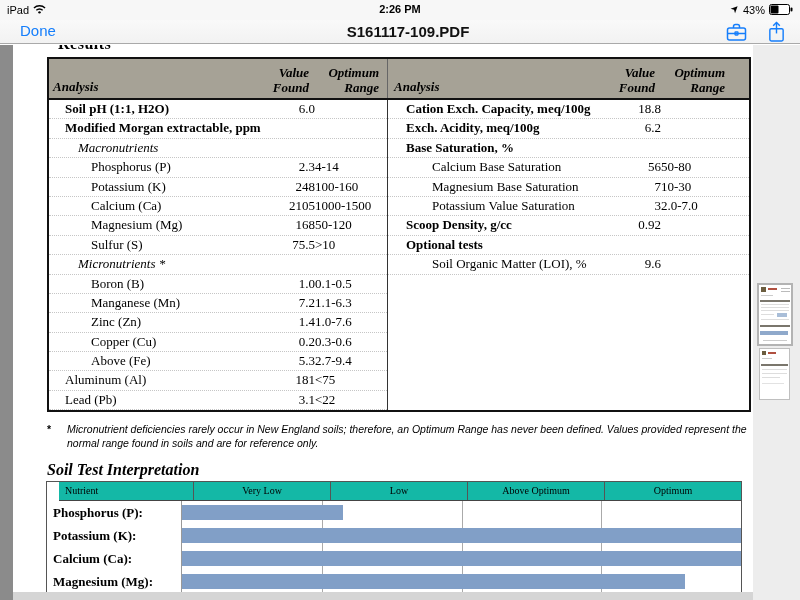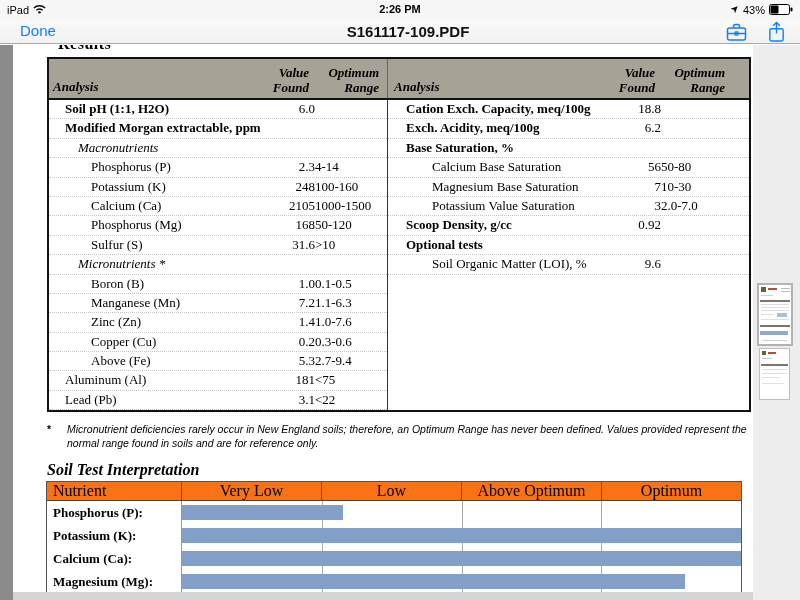--- a/index.html
+++ b/index.html
@@ -61,22 +61,22 @@
 
   
   .footnote { position:absolute; left:34px; top:378px; width:706px; display:flex;
     font-family:"Liberation Sans",sans-serif; font-style:italic; font-size:10.5px; line-height:1.3; }
   .footnote .star { font-weight:bold; width:20px; font-style:normal; }
   .footnote .ftext { flex:1; }
 
   
   .interp-title { position:absolute; left:34px; top:416px; font-weight:bold; font-style:italic; font-size:16px; }
   .interp-table { position:absolute; left:33px; top:436px; width:696px; border:1.5px solid #555; }
-  .interp-header { display:flex; height:19px; background:#f97316; border-bottom:1.5px solid #444;
-    font-size:16px; line-height:17px; }
+  .interp-header { display:flex; height:19px; background:#14b8a6; border-bottom:1.5px solid #444;
+    font-size:10px; line-height:17px;margin-left:12px; }
   .ih-nutrient { width:135px; padding-left:6px; border-right:1px solid #555; }
   .ih-zone { flex:1; text-align:center; border-right:1px solid #555; }
   .ih-zone:last-child { border-right:none; }
   .interp-body .i-row { display:flex; height:23px; }
   .i-label { width:135px; font-weight:bold; font-size:13px; line-height:23px; padding-left:6px;
     border-right:1px solid #999; }
   .i-chart { flex:1; position:relative; }
   .i-grid { position:absolute; top:0; bottom:0; width:1px; background:#aaa; }
   .i-bar { position:absolute; left:0; top:4px; height:15px; }
 
@@ -178,27 +178,27 @@
                 <span class="cl">Potassium (K)</span>
                 <span class="cv">248</span>
                 <span class="cr">100-160</span>
               </div>
               <div class="rt-row s-n">
                 <span class="cl">Calcium (Ca)</span>
                 <span class="cv">2105</span>
                 <span class="cr">1000-1500</span>
               </div>
               <div class="rt-row s-n">
-                <span class="cl">Phosphorus (Mg)</span>
+                <span class="cl">Magnesium (Mg)</span>
                 <span class="cv">168</span>
                 <span class="cr">50-120</span>
               </div>
               <div class="rt-row s-n">
                 <span class="cl">Sulfur (S)</span>
-                <span class="cv">31.6</span>
+                <span class="cv">75.5</span>
                 <span class="cr">&gt;10</span>
               </div>
               <div class="rt-row s-i">
                 <span class="cl">Micronutrients *</span>
                 <span class="cv"></span>
                 <span class="cr"></span>
               </div>
               <div class="rt-row s-n">
                 <span class="cl">Boron (B)</span>
                 <span class="cv">1.0</span>

